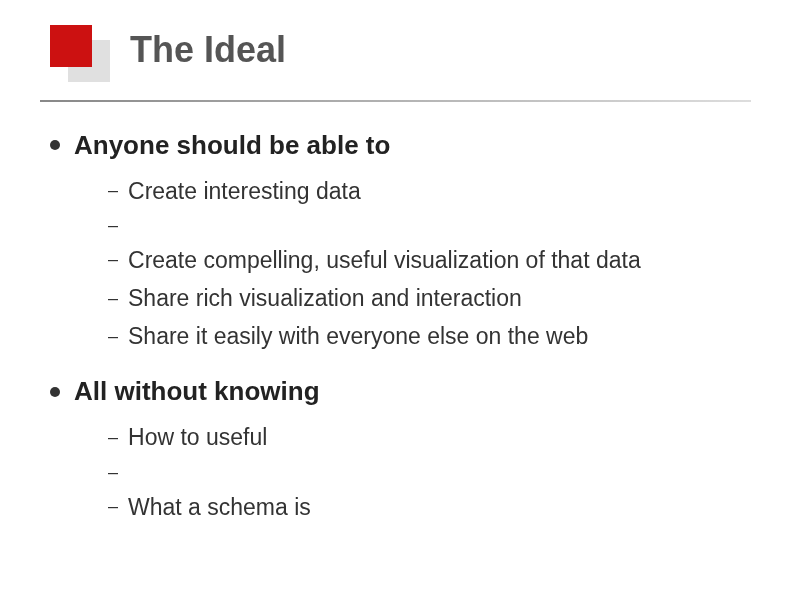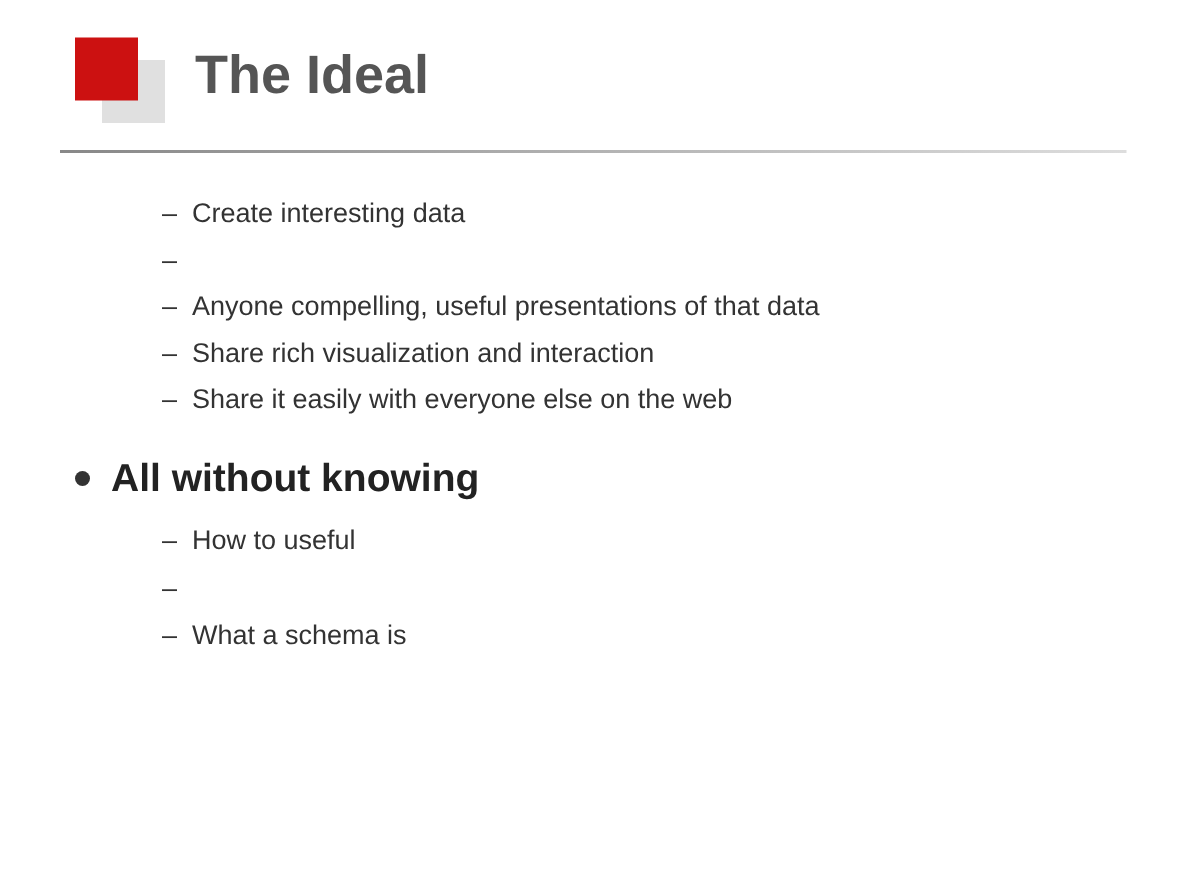--- a/index.html
+++ b/index.html
@@ -126,21 +126,21 @@
 
     .sub-dash {
       font-size: 18px;
       color: #333333;
       margin-right: 10px;
       flex-shrink: 0;
       line-height: 1.4;
     }
 
     .sub-bullet-text {
-      font-size: 18px;
+      font-size: 23px;
       color: #333333;
       line-height: 1.4;
     }
   </style>
 </head>
 <body>
 
 <div class="slide-container">
 
   <div class="header">
@@ -151,31 +151,35 @@
     <div class="title-area">
       <h1 class="slide-title">The Ideal</h1>
     </div>
   </div>
 
   <div class="header-line"></div>
 
   <div class="content">
 
     <div class="bullet-section">
+      <div class="main-bullet">
+        <div class="bullet-dot"></div>
+        <span class="main-bullet-text">Anyone should be able to</span>
+      </div>
       <div class="sub-bullets">
         <div class="sub-bullet">
           <span class="sub-dash">–</span>
           <span class="sub-bullet-text">Create interesting data</span>
         </div>
         <div class="sub-bullet">
           <span class="sub-dash">–</span>
         </div>
         <div class="sub-bullet">
           <span class="sub-dash">–</span>
-          <span class="sub-bullet-text">Anyone compelling, useful presentations of that data</span>
+          <span class="sub-bullet-text">Create compelling, useful visualization of that data</span>
         </div>
         <div class="sub-bullet">
           <span class="sub-dash">–</span>
           <span class="sub-bullet-text">Share rich visualization and interaction</span>
         </div>
         <div class="sub-bullet">
           <span class="sub-dash">–</span>
           <span class="sub-bullet-text">Share it easily with everyone else on the web</span>
         </div>
       </div>

